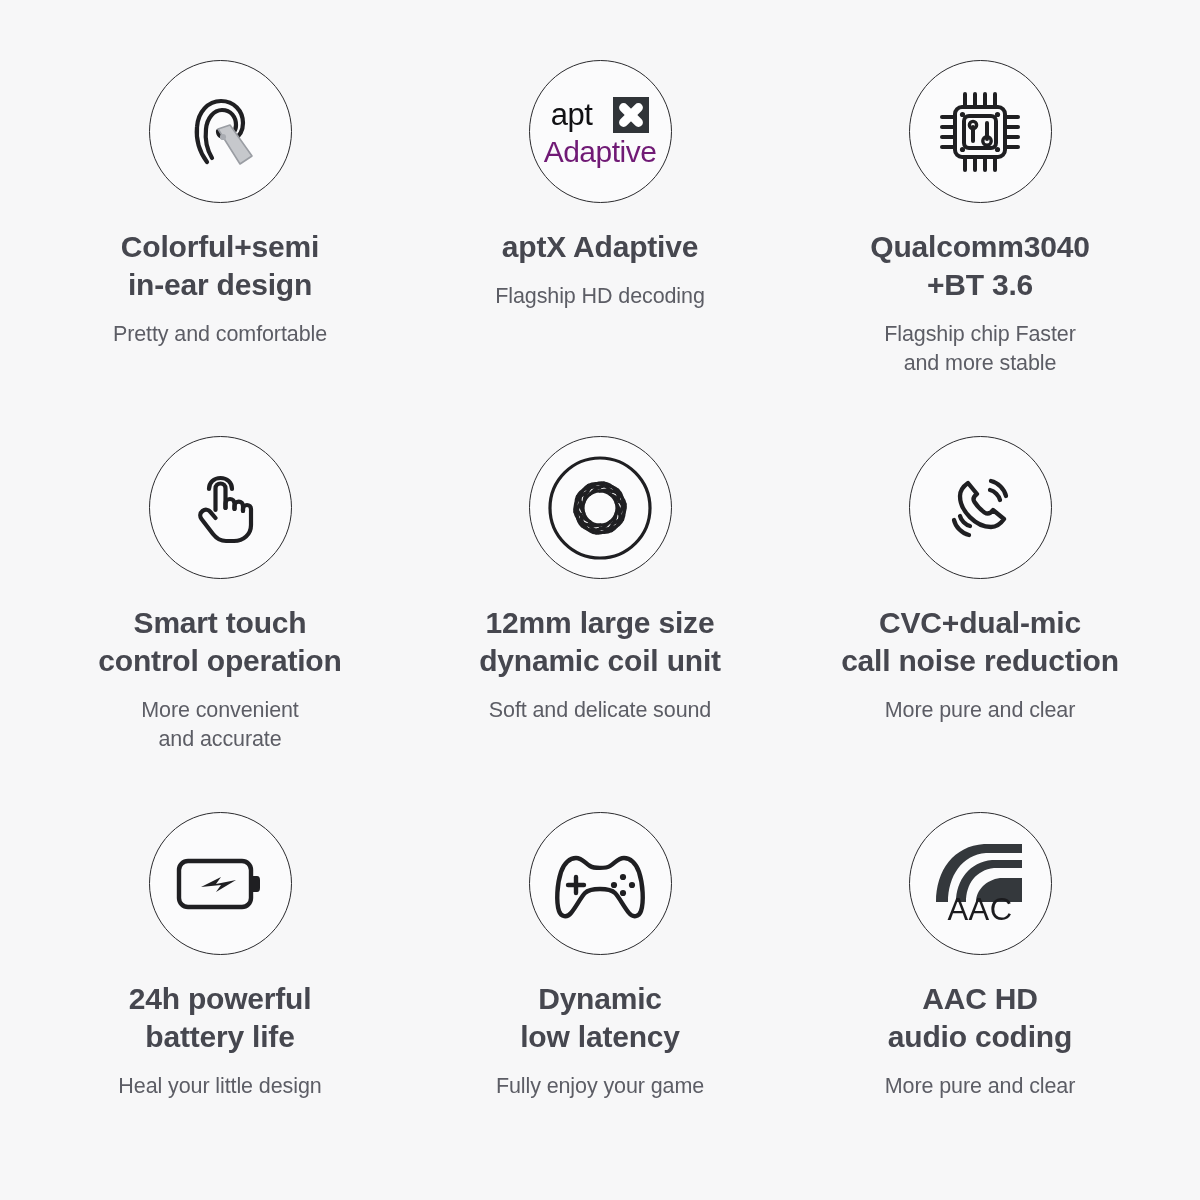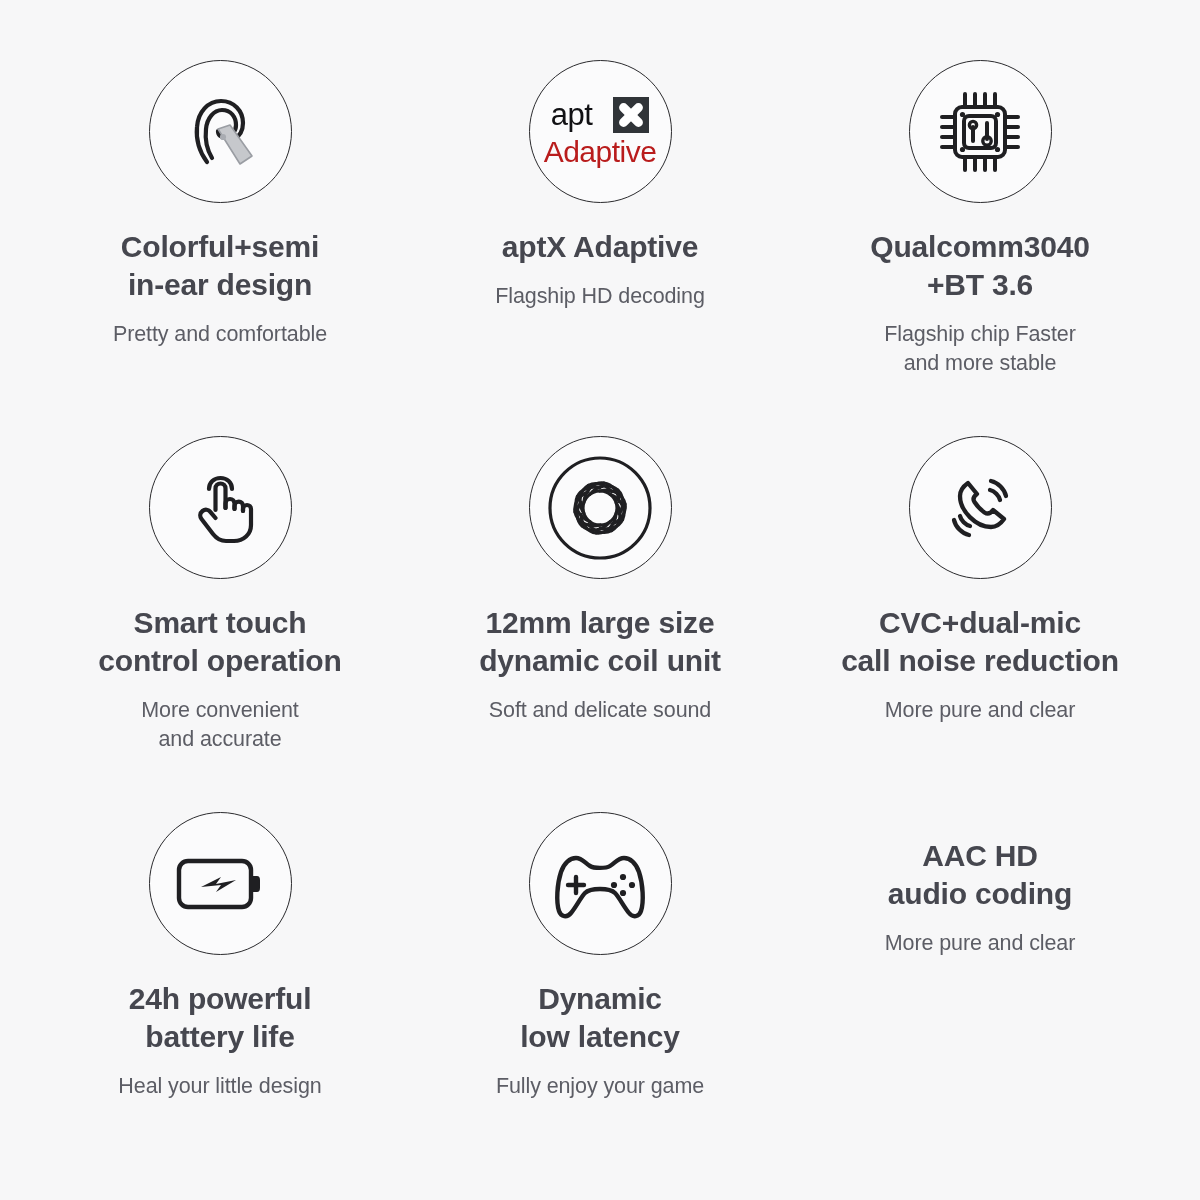--- a/index.html
+++ b/index.html
@@ -107,21 +107,21 @@
     width: 30px;
     height: 9px;
     background: #ffffff;
     border-radius: 5px;
   }
   .aptx-badge::before { transform: translate(-50%, -50%) rotate(45deg); }
   .aptx-badge::after  { transform: translate(-50%, -50%) rotate(-45deg); }
   .aptx-sub {
     margin-top: 4px;
     font-size: 30px;
-    color: #b91c1c;
+    color: #701a75;
     letter-spacing: -0.5px;
   }
 
   
   .aac-logo {
     display: flex;
     flex-direction: column;
     align-items: center;
     justify-content: center;
   }
@@ -315,18 +315,30 @@
           <circle cx="71" cy="45" r="3.1"></circle>
         </g>
       </svg>
     </div>
     <div class="card-title">Dynamic
 low latency</div>
     <div class="card-subtitle">Fully enjoy your game</div>
   </div>
 
   <div class="feature-card">
+    <div class="icon-circle">
+      <div class="aac-logo">
+        <svg width="96" height="62" viewBox="0 0 96 62" aria-hidden="true">
+          <g fill="#34383c">
+            <path d="M4 62 C4 30 22 6 52 4 L90 4 L90 13 L54 13 C30 15 16 36 16 62 Z"></path>
+            <path d="M24 62 C24 40 38 22 60 20 L90 20 L90 28 L62 28 C44 30 34 44 34 62 Z"></path>
+            <path d="M44 62 C44 50 54 40 68 38 L90 38 L90 62 Z"></path>
+          </g>
+        </svg>
+        <div class="aac-text">AAC</div>
+      </div>
+    </div>
     <div class="card-title">AAC HD
 audio coding</div>
     <div class="card-subtitle">More pure and clear</div>
   </div>
 
 </div>
 
 </body></html>

